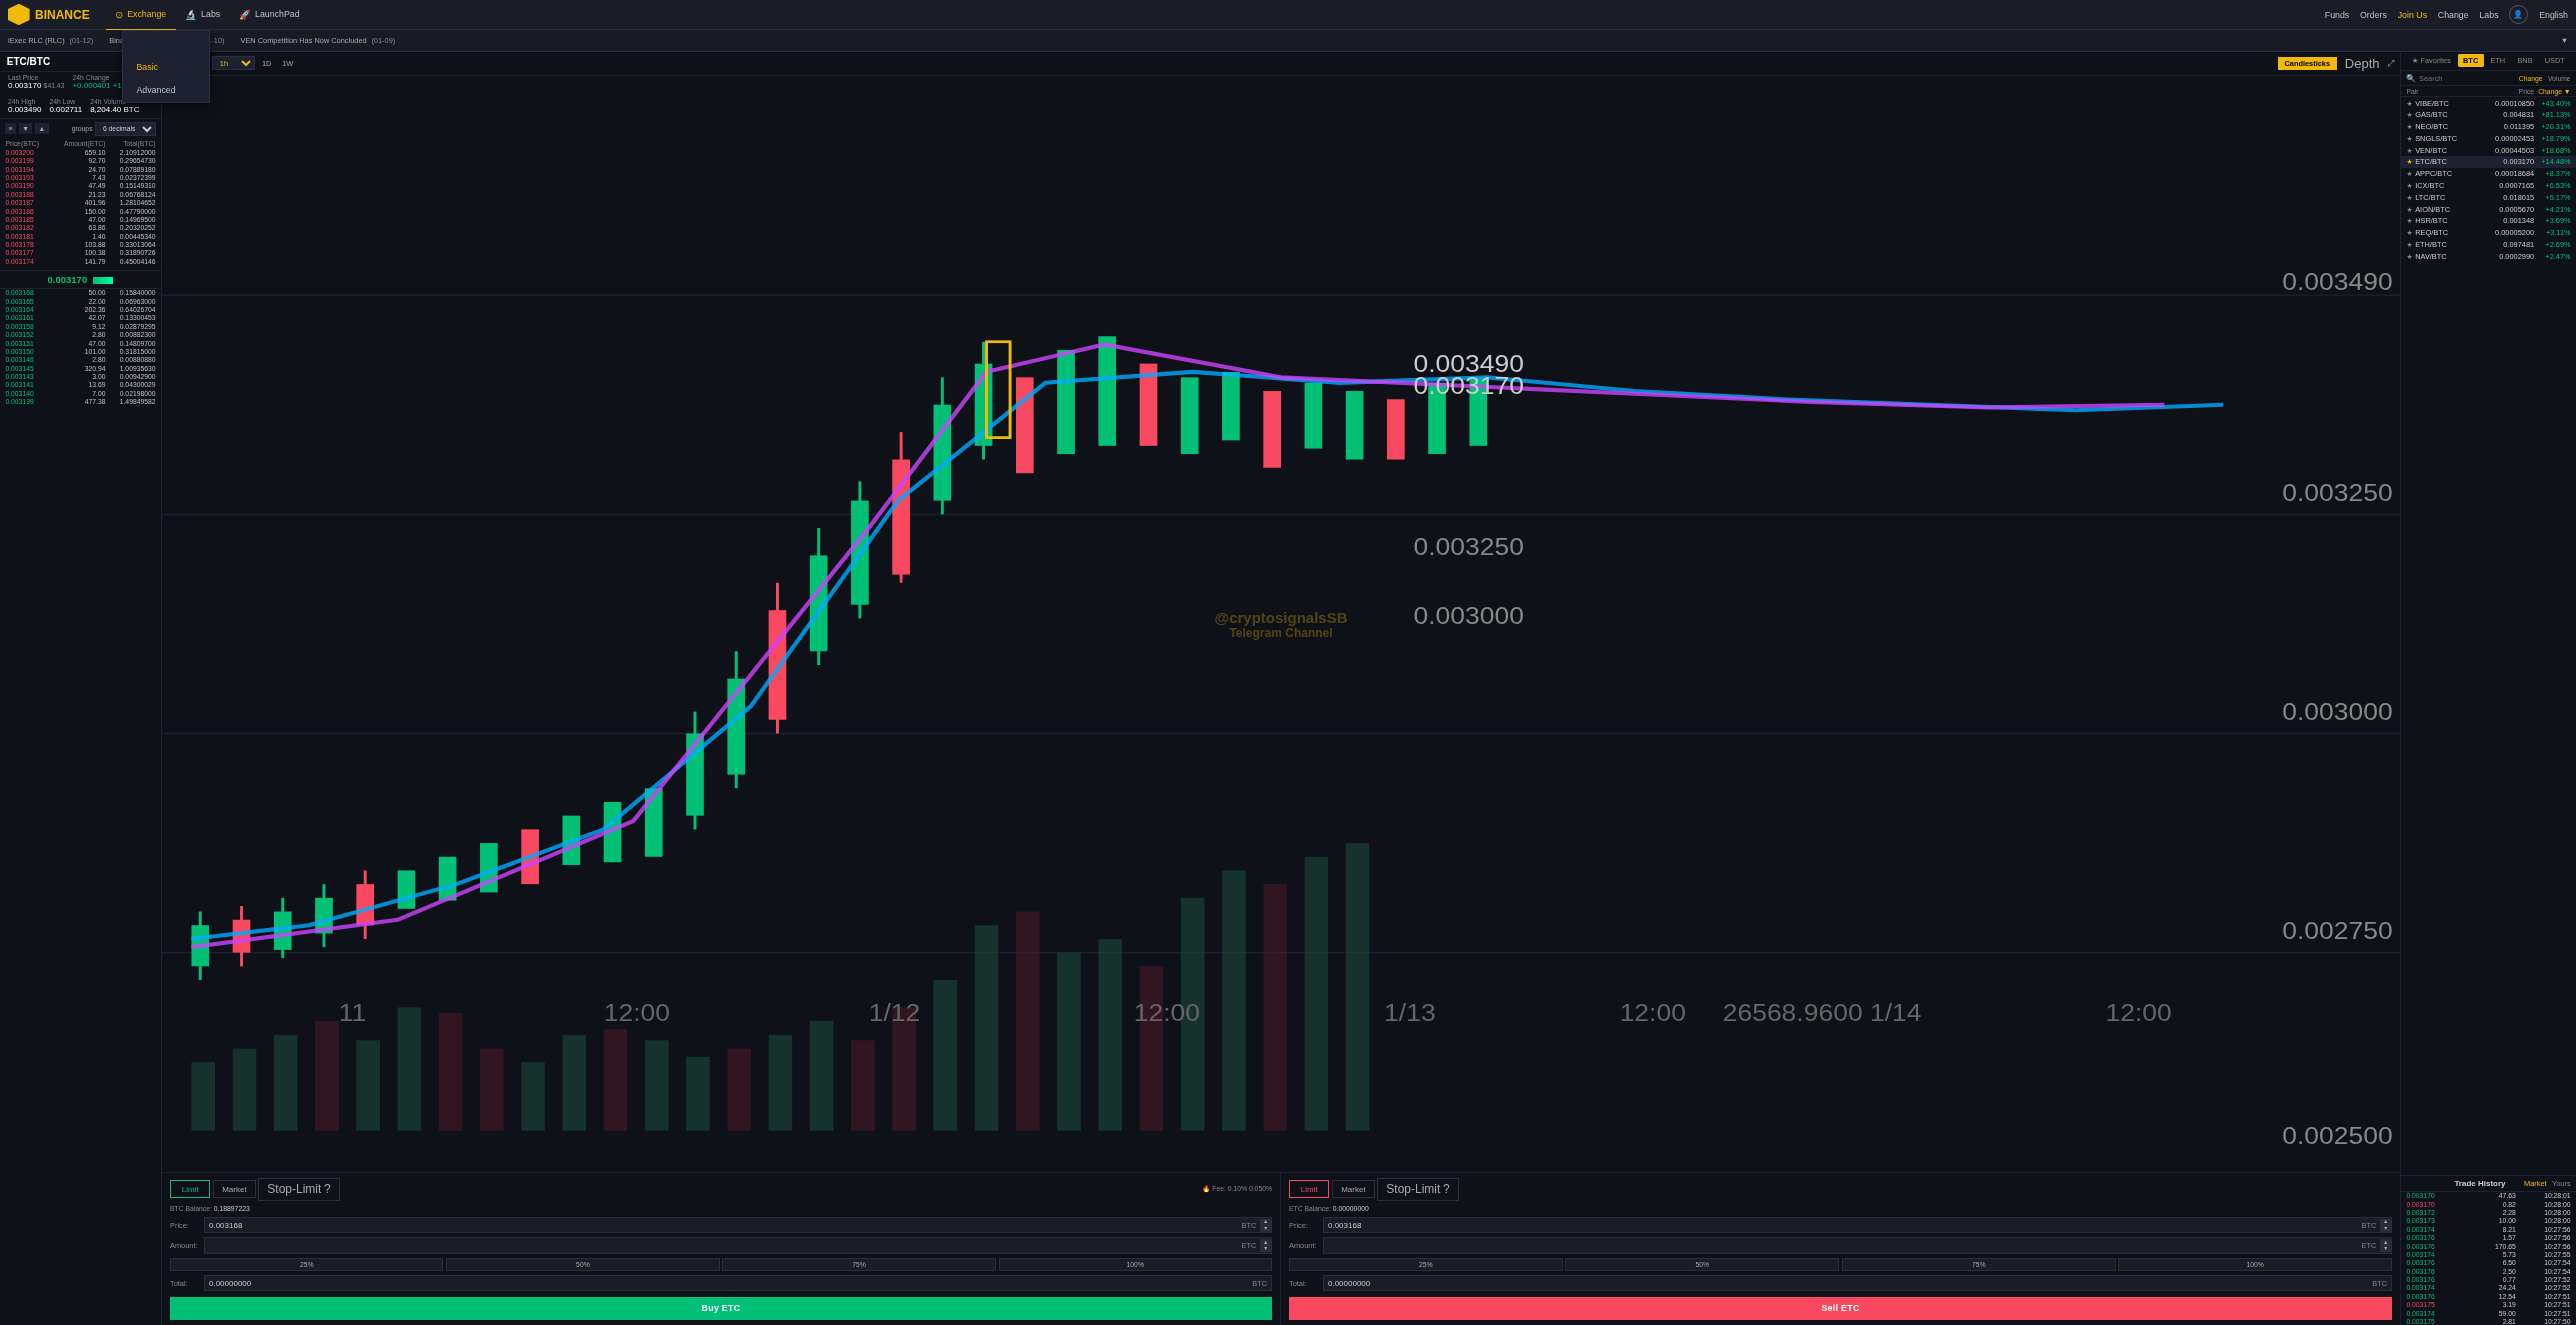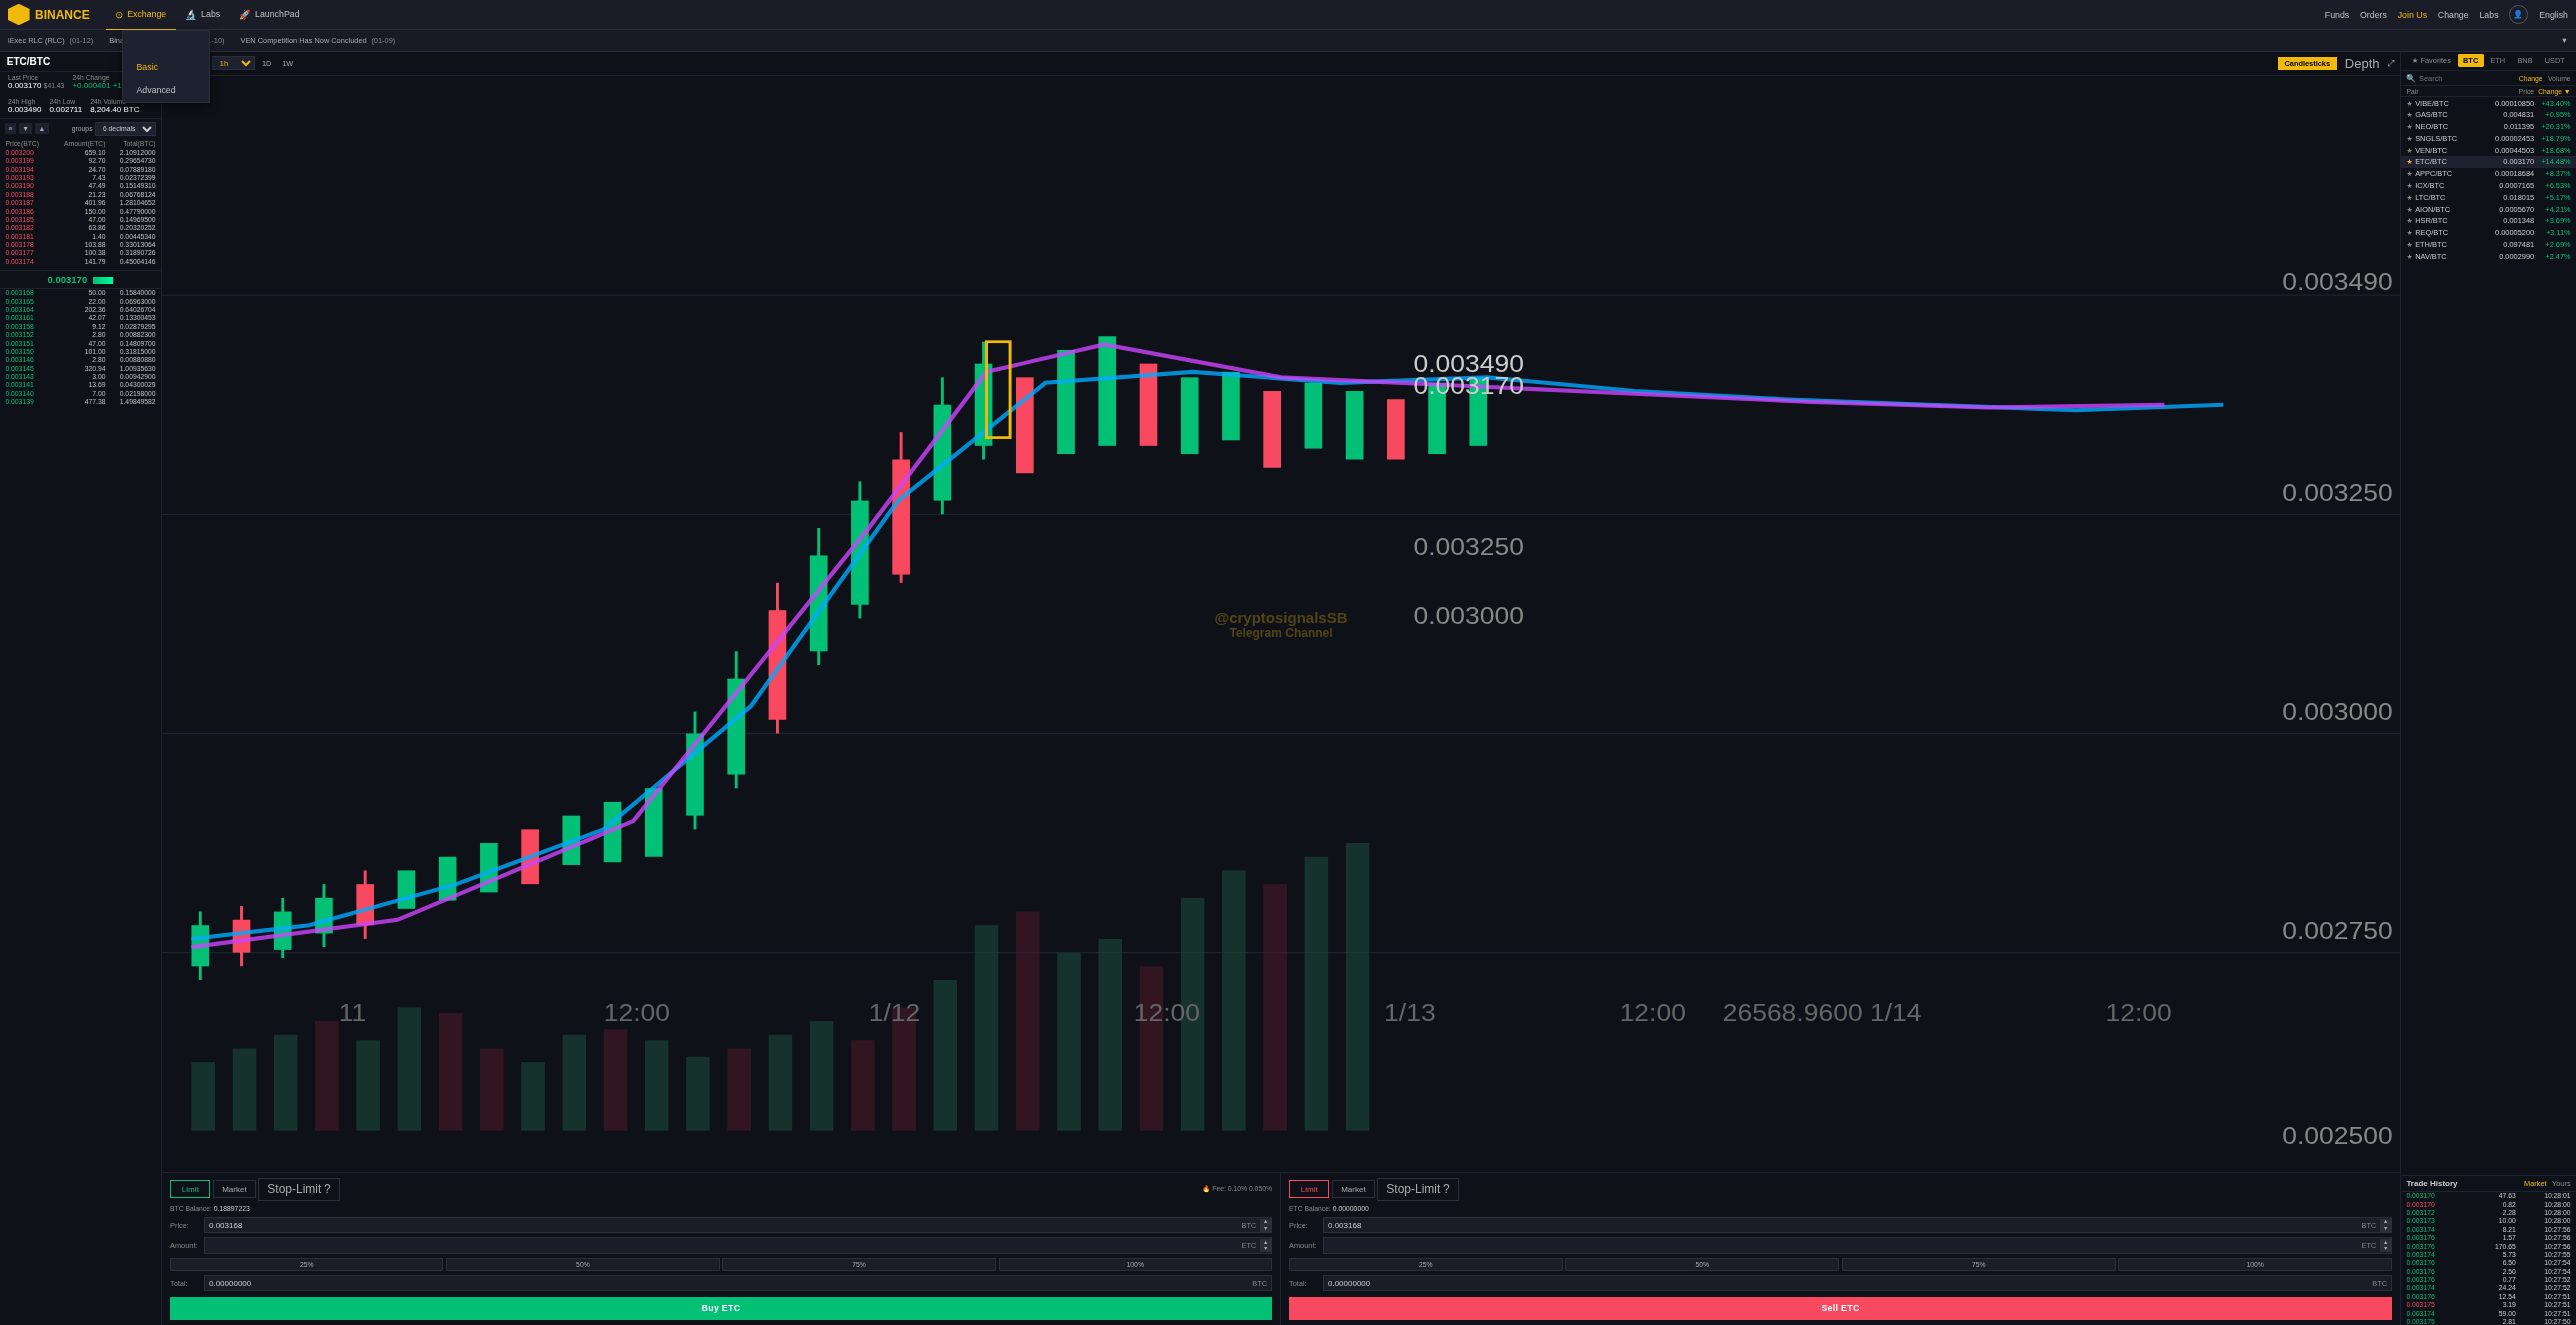--- a/index.html
+++ b/index.html
@@ -120,21 +120,21 @@
     .pair-row.selected { background: #1e2130; }
     .pair-star { color: #888; font-size: 6.8px; margin-right: 2.7px; cursor: pointer; }
     .pair-star.fav { color: #f0b90b; }
     .pair-name { font-size: 7.4px; color: #ccc; }
     .pair-price { font-size: 7.4px; color: #ccc; text-align: right; }
     .pair-change { font-size: 7.4px; text-align: right; }
     .pair-change.green { color: #02c076; }
 
     .trade-history { border-top: 0.7px solid #1e2130; }
     .th-header { display: flex; align-items: center; padding: 2.7px 5.4px; border-bottom: 0.7px solid #1e2130; }
-    .th-title { font-size: 8px; color: #ccc; font-weight: bold; }
+    .th-title { font-size: 8px; color: #ccc; font-weight: bold; margin-left: 48px; }
     .th-tabs { margin-left: auto; display: flex; gap: 5.4px; }
     .th-tab { font-size: 7.4px; cursor: pointer; color: #888; }
     .th-tab.active { color: #f0b90b; }
     .th-rows { max-height: 135px; overflow-y: auto; }
     .th-row { display: grid; grid-template-columns: 1fr 1fr 1fr; padding: 0.7px 5.4px; }
     .th-cell { font-size: 6.8px; text-align: right; color: #ccc; }
     .th-cell:first-child { text-align: left; color: #02c076; }
     .th-cell.red { color: #f84960; }
     .th-cell.green { color: #02c076; }
 
@@ -666,21 +666,21 @@
 
     <div class="pair-list" id="pair-list">
         <div class="pair-row">
           <span><span class="pair-star">★</span><span class="pair-name">VIBE/BTC</span></span>
           <span class="pair-price">0.00010850</span>
           <span class="pair-change green">+43.40%</span>
         </div>
         <div class="pair-row">
           <span><span class="pair-star">★</span><span class="pair-name">GAS/BTC</span></span>
           <span class="pair-price">0.004831</span>
-          <span class="pair-change green">+0.95%</span>
+          <span class="pair-change green">+81.13%</span>
         </div>
         <div class="pair-row">
           <span><span class="pair-star">★</span><span class="pair-name">NEO/BTC</span></span>
           <span class="pair-price">0.011395</span>
           <span class="pair-change green">+20.31%</span>
         </div>
         <div class="pair-row">
           <span><span class="pair-star">★</span><span class="pair-name">SNGLS/BTC</span></span>
           <span class="pair-price">0.00002453</span>
           <span class="pair-change green">+18.79%</span>

